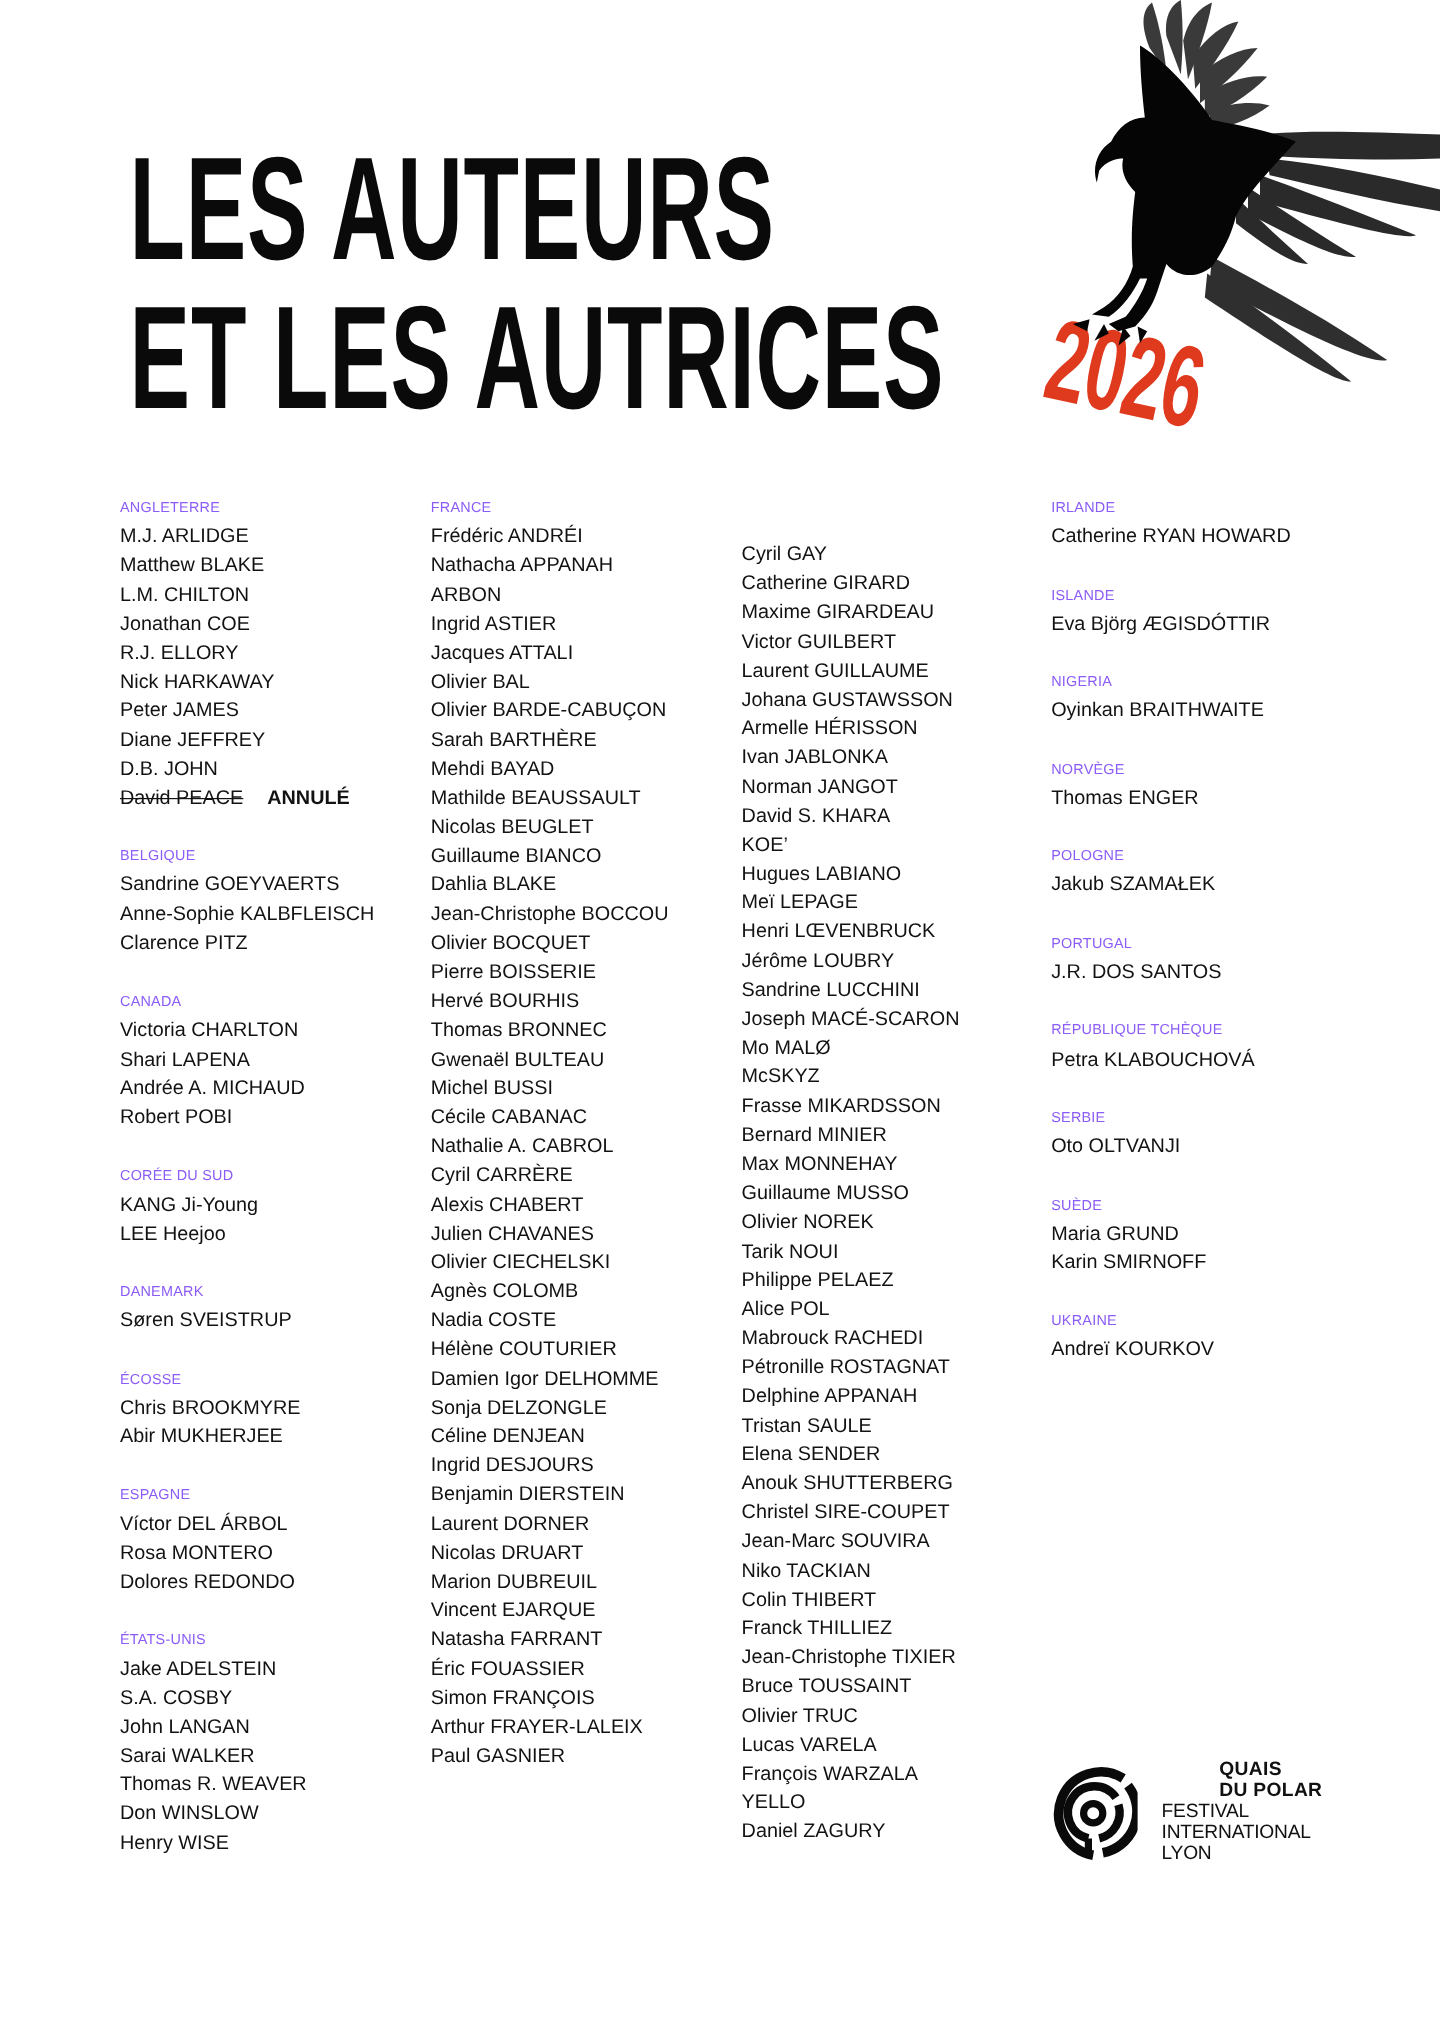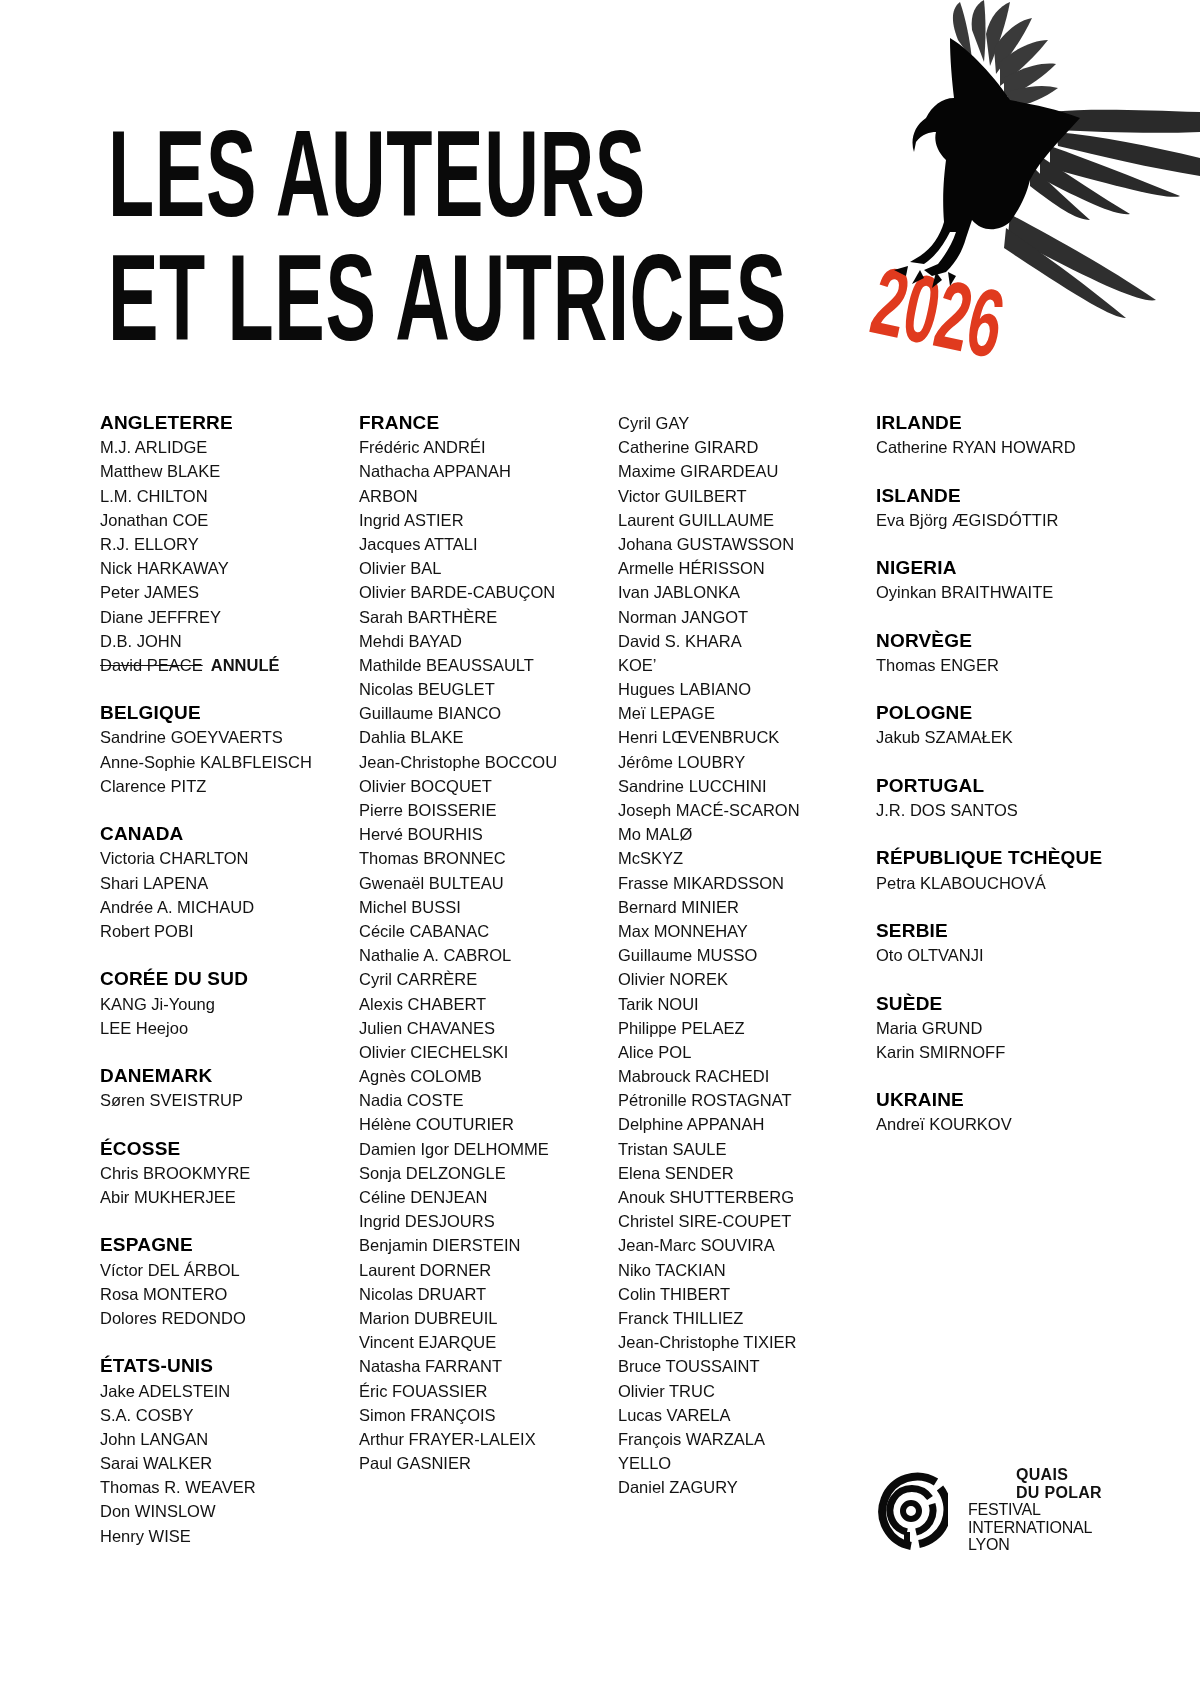--- a/index.html
+++ b/index.html
@@ -2,26 +2,26 @@
 <html><head>
 <meta charset="utf-8">
 <style>
   html, body { margin: 0; padding: 0; background: #ffffff; }
   body { width: 1200px; height: 1696px; position: relative; overflow: hidden; font-family: "Liberation Sans", "DejaVu Sans", sans-serif; color: #111111; }
   .title { position: absolute; left: 108px; top: 112px; margin: 0; font-family: "Liberation Sans", sans-serif; font-weight: 700; font-size: 122px; line-height: 124px; letter-spacing: 1px; color: #0a0a0a; transform: scaleX(0.62); transform-origin: left top; white-space: nowrap; }
   .title .line { display: block; }
   .year { position: absolute; left: 884px; top: 252px; font-family: "Liberation Sans", sans-serif; font-weight: 700; font-size: 96px; line-height: 96px; color: #e03a1e; transform: rotate(12deg) scaleX(0.62); transform-origin: left top; white-space: nowrap; letter-spacing: -1px; }
   .bird { position: absolute; left: 880px; top: 0; width: 320px; height: 330px; }
   .col { position: absolute; top: 411px; width: 250px; }
-  .col1 { left: 100px; } .col2 { left: 359px; } .col3 { left: 618px; } .col4 { left: 876px; width: 310px; }
+  .col1 { left: 100px; } .col2 { left: 359px; } .col3 { left: 618px; margin-top: 39px; } .col4 { left: 876px; width: 310px; }
   .group { margin: 0 0 24.2px 0; }
-  .country { font-weight: 700; font-size: 19px; line-height: 24.2px; height: 24.2px; color: #000000; letter-spacing: 0.2px; white-space: nowrap; }
+  .country { font-weight: 400; font-size: 12px; line-height: 24.2px; height: 24.2px; color: #8b5cf6; letter-spacing: 0.2px; white-space: nowrap; }
   .name { font-size: 16.5px; line-height: 24.2px; height: 24.2px; color: #121212; white-space: nowrap; }
   .name.cancelled .n { text-decoration: line-through; }
-  .name .flag { margin-left: 8px; font-weight: 700; }
+  .name .flag { margin-left: 20px; font-weight: 700; }
   .logo { position: absolute; left: 874px; top: 1466px; width: 330px; height: 90px; }
   .logo-mark { position: absolute; left: 0; top: 4px; width: 74px; height: 80px; }
   .logo-text { position: absolute; left: 94px; top: 0; font-family: "Liberation Sans", sans-serif; font-size: 16px; line-height: 17.5px; color: #111; }
   .logo-text .b { font-weight: 700; letter-spacing: 0.3px; margin-left: 48px; }
   .logo-text .r { font-weight: 400; letter-spacing: -0.2px; }
 </style>
 </head>
 <body>
 
 <h1 class="title">

